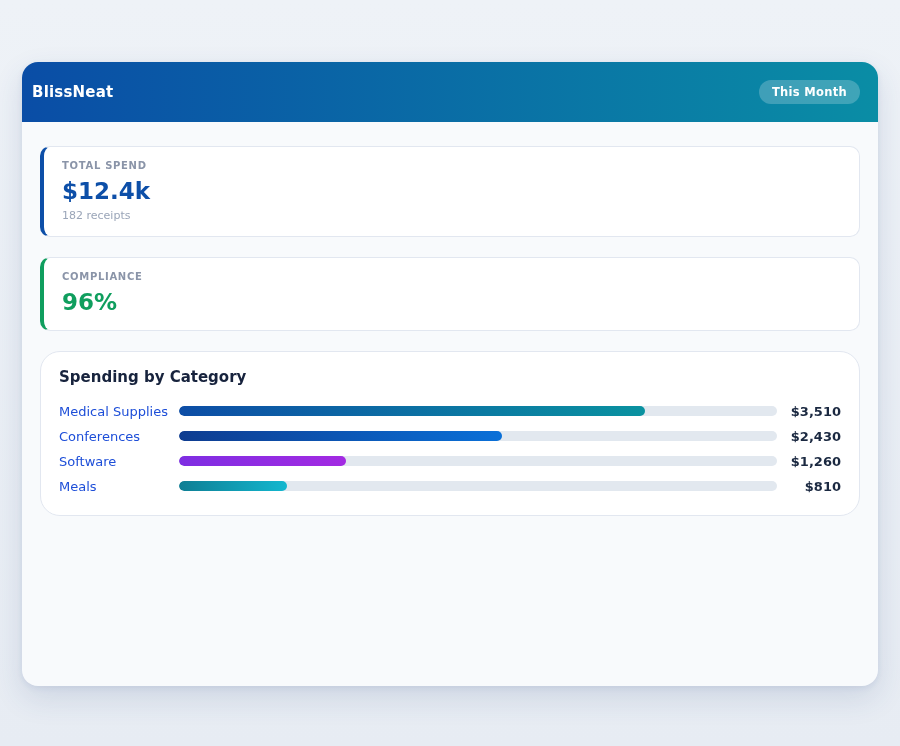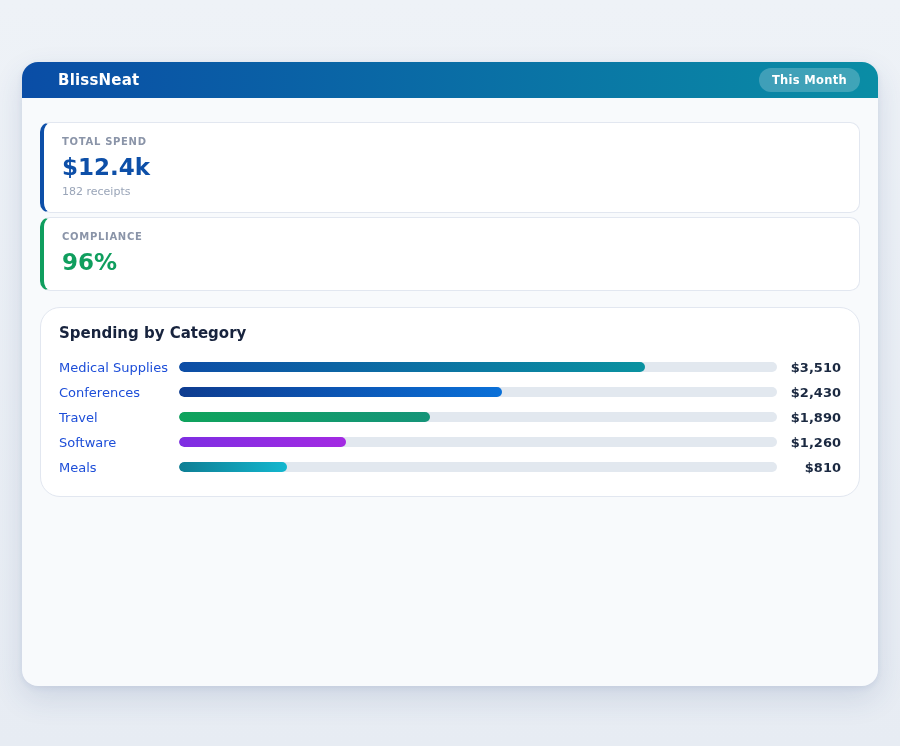--- a/index.html
+++ b/index.html
@@ -12,43 +12,43 @@
   .page { width: 900px; height: 746px; position: relative; }
   .app-card {
     position: absolute; left: 22px; top: 62px;
     width: 856px; height: 624px;
     background: #f8fafc;
     border-radius: 16px;
     box-shadow: 0 12px 30px rgba(40, 70, 130, 0.14), 0 2px 6px rgba(40,70,130,0.08);
     overflow: hidden;
   }
   .app-header {
-    height: 36px;
+    height: 60px;
     background: linear-gradient(90deg, #0a4da6 0%, #0a8da5 100%);
     display: flex; align-items: center; justify-content: space-between;
-    padding: 0 18px 0 36px;
+    padding: 0 18px 0 10px;
   }
   .app-title {
     color: #ffffff; font-size: 15px; font-weight: bold; letter-spacing: 0.2px;
   }
   .period-badge {
     background: rgba(255,255,255,0.22);
     color: #ffffff; font-size: 11.5px; font-weight: bold;
     padding: 5px 13px; border-radius: 999px; letter-spacing: 0.3px;
     cursor: pointer;
   }
   .content { padding: 24px 18px 20px 18px; }
 
   .stat-card {
     background: #ffffff;
     border: 1px solid #e2e7f0;
     border-left: 4px solid #0d4fa8;
     border-radius: 10px;
     padding: 13px 8px 14px 18px;
-    margin-bottom: 4px;
+    margin-bottom: 20px;
   }
   .stat-label {
     font-size: 10px; font-weight: bold; letter-spacing: 0.7px;
     color: #8a94a8; text-transform: uppercase; margin-bottom: 7px;
   }
   .stat-value {
     font-size: 23px; font-weight: bold; color: #0d4fa8; line-height: 1.15;
   }
   .stat-sub {
     font-size: 11px; color: #9aa5b8; margin-top: 5px;
@@ -123,27 +123,20 @@
   </div>
 
   <div class="cat-row">
     <div class="cat-label">Conferences</div>
     <div class="bar-track">
       <div class="bar-fill" style="width: 54%; background: linear-gradient(90deg, rgb(14, 60, 144) 0%, rgb(10, 112, 216) 100%);"></div>
     </div>
     <div class="cat-value">$2,430</div>
   </div>
 
-  <div class="cat-row">
-    <div class="cat-label">Travel</div>
-    <div class="bar-track">
-      <div class="bar-fill" style="width: 42%; background: linear-gradient(90deg, rgb(15, 163, 92) 0%, rgb(21, 148, 121) 100%);"></div>
-    </div>
-    <div class="cat-value">$1,890</div>
-  </div>
 
   <div class="cat-row">
     <div class="cat-label">Software</div>
     <div class="bar-track">
       <div class="bar-fill" style="width: 28%; background: linear-gradient(90deg, rgb(126, 46, 226) 0%, rgb(163, 42, 226) 100%);"></div>
     </div>
     <div class="cat-value">$1,260</div>
   </div>
 
   <div class="cat-row">

